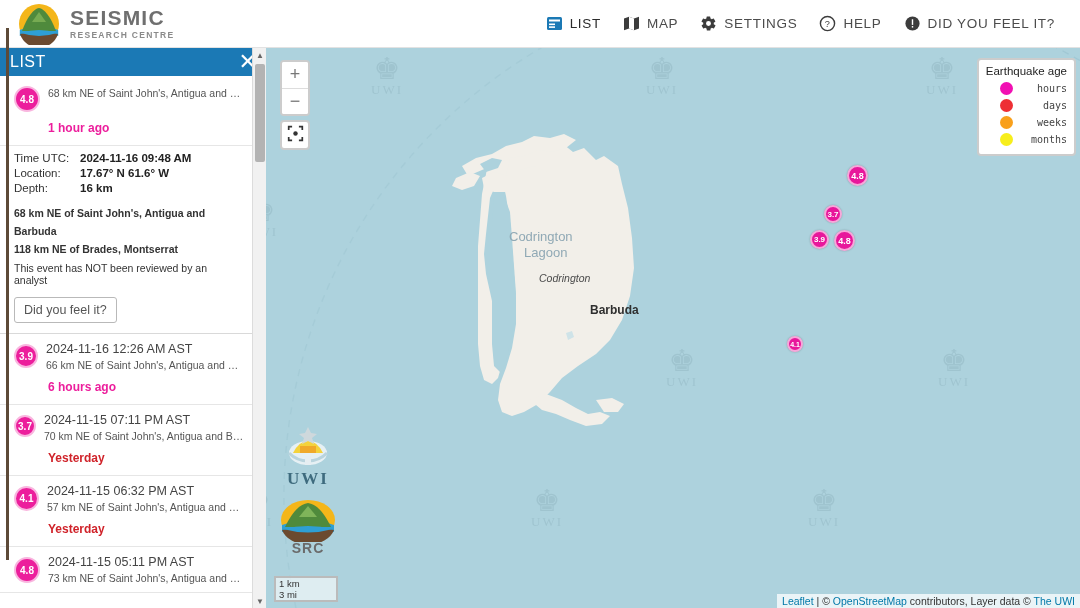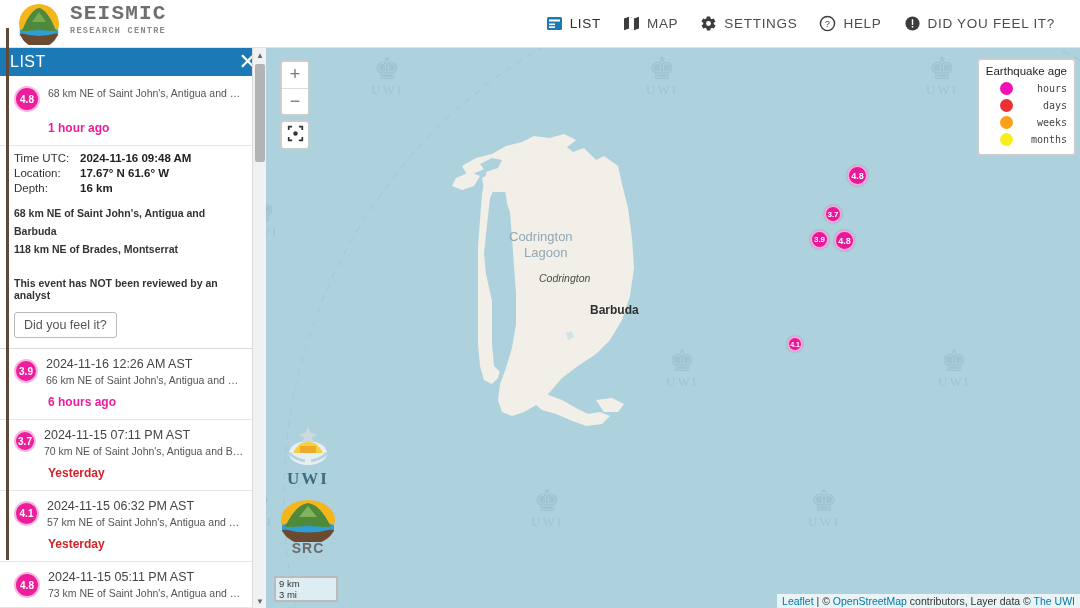--- a/index.html
+++ b/index.html
@@ -9,21 +9,21 @@
     background: #ffffff;
   }
   #app { position: relative; width: 1080px; height: 608px; }
 
   
   .topbar {
     position: absolute; top: 0; left: 0; width: 1080px; height: 48px;
     background: #ffffff; border-bottom: 1px solid #e2e2e2;
     display: flex; align-items: center;
   }
-  .brand { display: flex; margin-left: 18px; font-family: Liberation Mono, monospace; }
+  .brand { display: flex; align-items: center; margin-left: 18px; }
   .brand-logo { width: 42px; height: 42px; position: relative; }
   .brand-text { margin-left: 10px; line-height: 1; }
   .brand-name {
     font-size: 21px; letter-spacing: 1.2px; color: #6f6f6f; font-weight: 700;
   }
   .brand-sub {
     font-size: 8.5px; letter-spacing: 1.3px; color: #8a8a8a; font-weight: 700;
     margin-top: 3px;
   }
   .topnav { margin-left: auto; margin-right: 14px; display: flex; align-items: center; }
@@ -144,21 +144,21 @@
   }
   .qi-ago { font-size: 12px; font-weight: 700; margin: 9px 0 2px 34px; }
   .ago-hours { color: #ec1e9c; }
   .ago-days { color: #d0232a; }
 
   .detail { padding: 6px 10px 10px 14px; background: #fff; border-bottom: 1px solid #d9d9d9; }
   .detail-grid { display: grid; grid-template-columns: 66px 1fr; row-gap: 3px; font-size: 11.5px; color: #333; }
   .detail-grid .k { color: #333; }
   .detail-grid .v { color: #222; font-weight: 700; }
   .detail-dist { margin-top: 10px; font-size: 10.5px; color: #333; line-height: 18px; font-weight: 700;}
-  .detail-note { margin-top: 19px; font-size: 10.5px; color: #333; font-weight: 700; }
+  .detail-note { margin-top: 4px; font-size: 10.5px; color: #333; font-weight: 400; }
   .dyfi-btn {
     margin-top: 11px; display: inline-block; padding: 5px 9px;
     border: 1px solid #b9b9b9; border-radius: 3px; background: #fff;
     font-size: 12.5px; color: #555; cursor: pointer;
   }
 
   
   .scrolltrack {
     position: absolute; left: 252px; top: 48px; width: 14px; height: 560px;
     background: #f1f1f1; border-left: 1px solid #dcdcdc;
@@ -391,21 +391,21 @@
         <path d="M2 27 Q28 18 54 27 L54 34 Q28 27 2 34 Z" fill="#2e9fd4"></path>
         <path d="M5 29 C13 12 21 6 28 5 C35 6 43 12 51 29 Z" fill="#4f8a3c"></path>
         <path d="M19 19 L28 8 L37 19 Z" fill="#7fb45a"></path>
         <path d="M2 32 A27 20 0 0 0 54 32 Q28 27 2 32 Z" fill="#6b4a2f"></path>
         <path d="M3 31 Q28 25 53 31 Q28 38 3 31 Z" fill="#2e9fd4"></path>
       </svg>
       <div class="org-label src">SRC</div>
     </div>
 
     <div class="scalebar">
-      <div class="scale-line top">9 km</div>
+      <div class="scale-line top">1 km</div>
       <div class="scale-line">3 mi</div>
     </div>
 
     <div class="attrib">
       <a href="#">Leaflet</a><span> | © </span><a href="#">OpenStreetMap</a><span> contributors, Layer data © </span><a href="#">The UWI</a>
     </div>
   </div>
 
   <div class="panel">
     <div class="panel-header">

